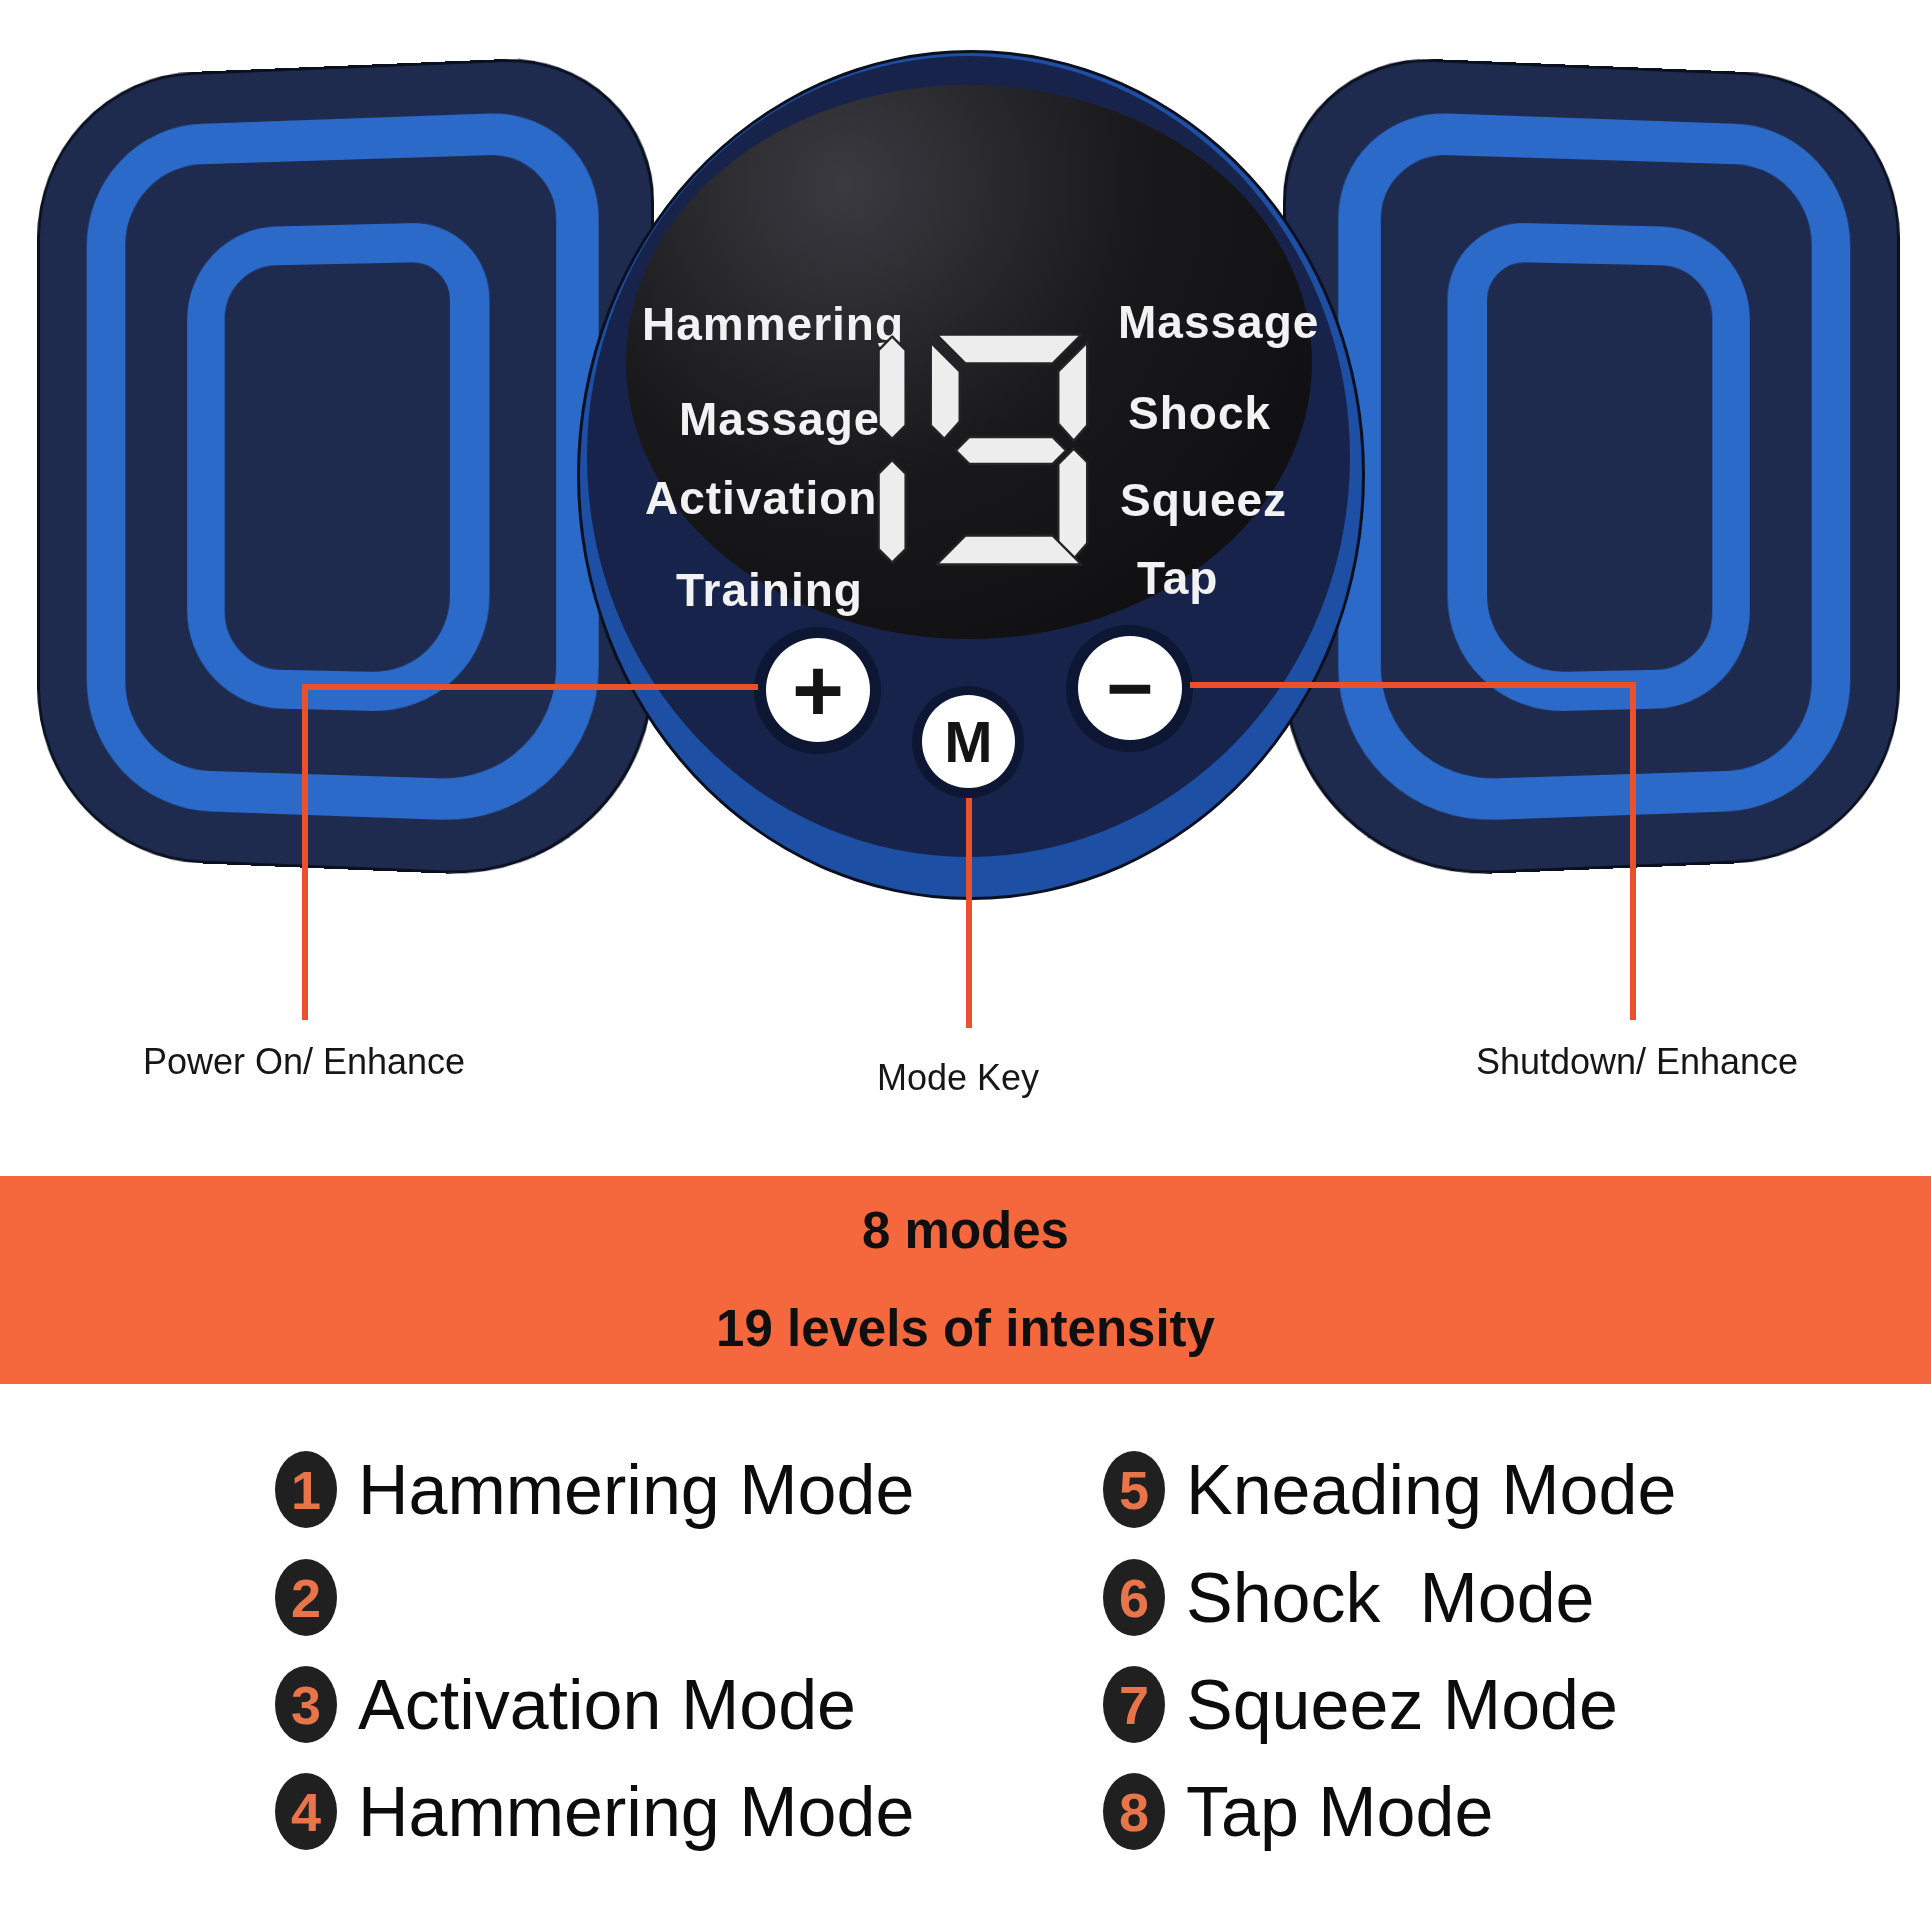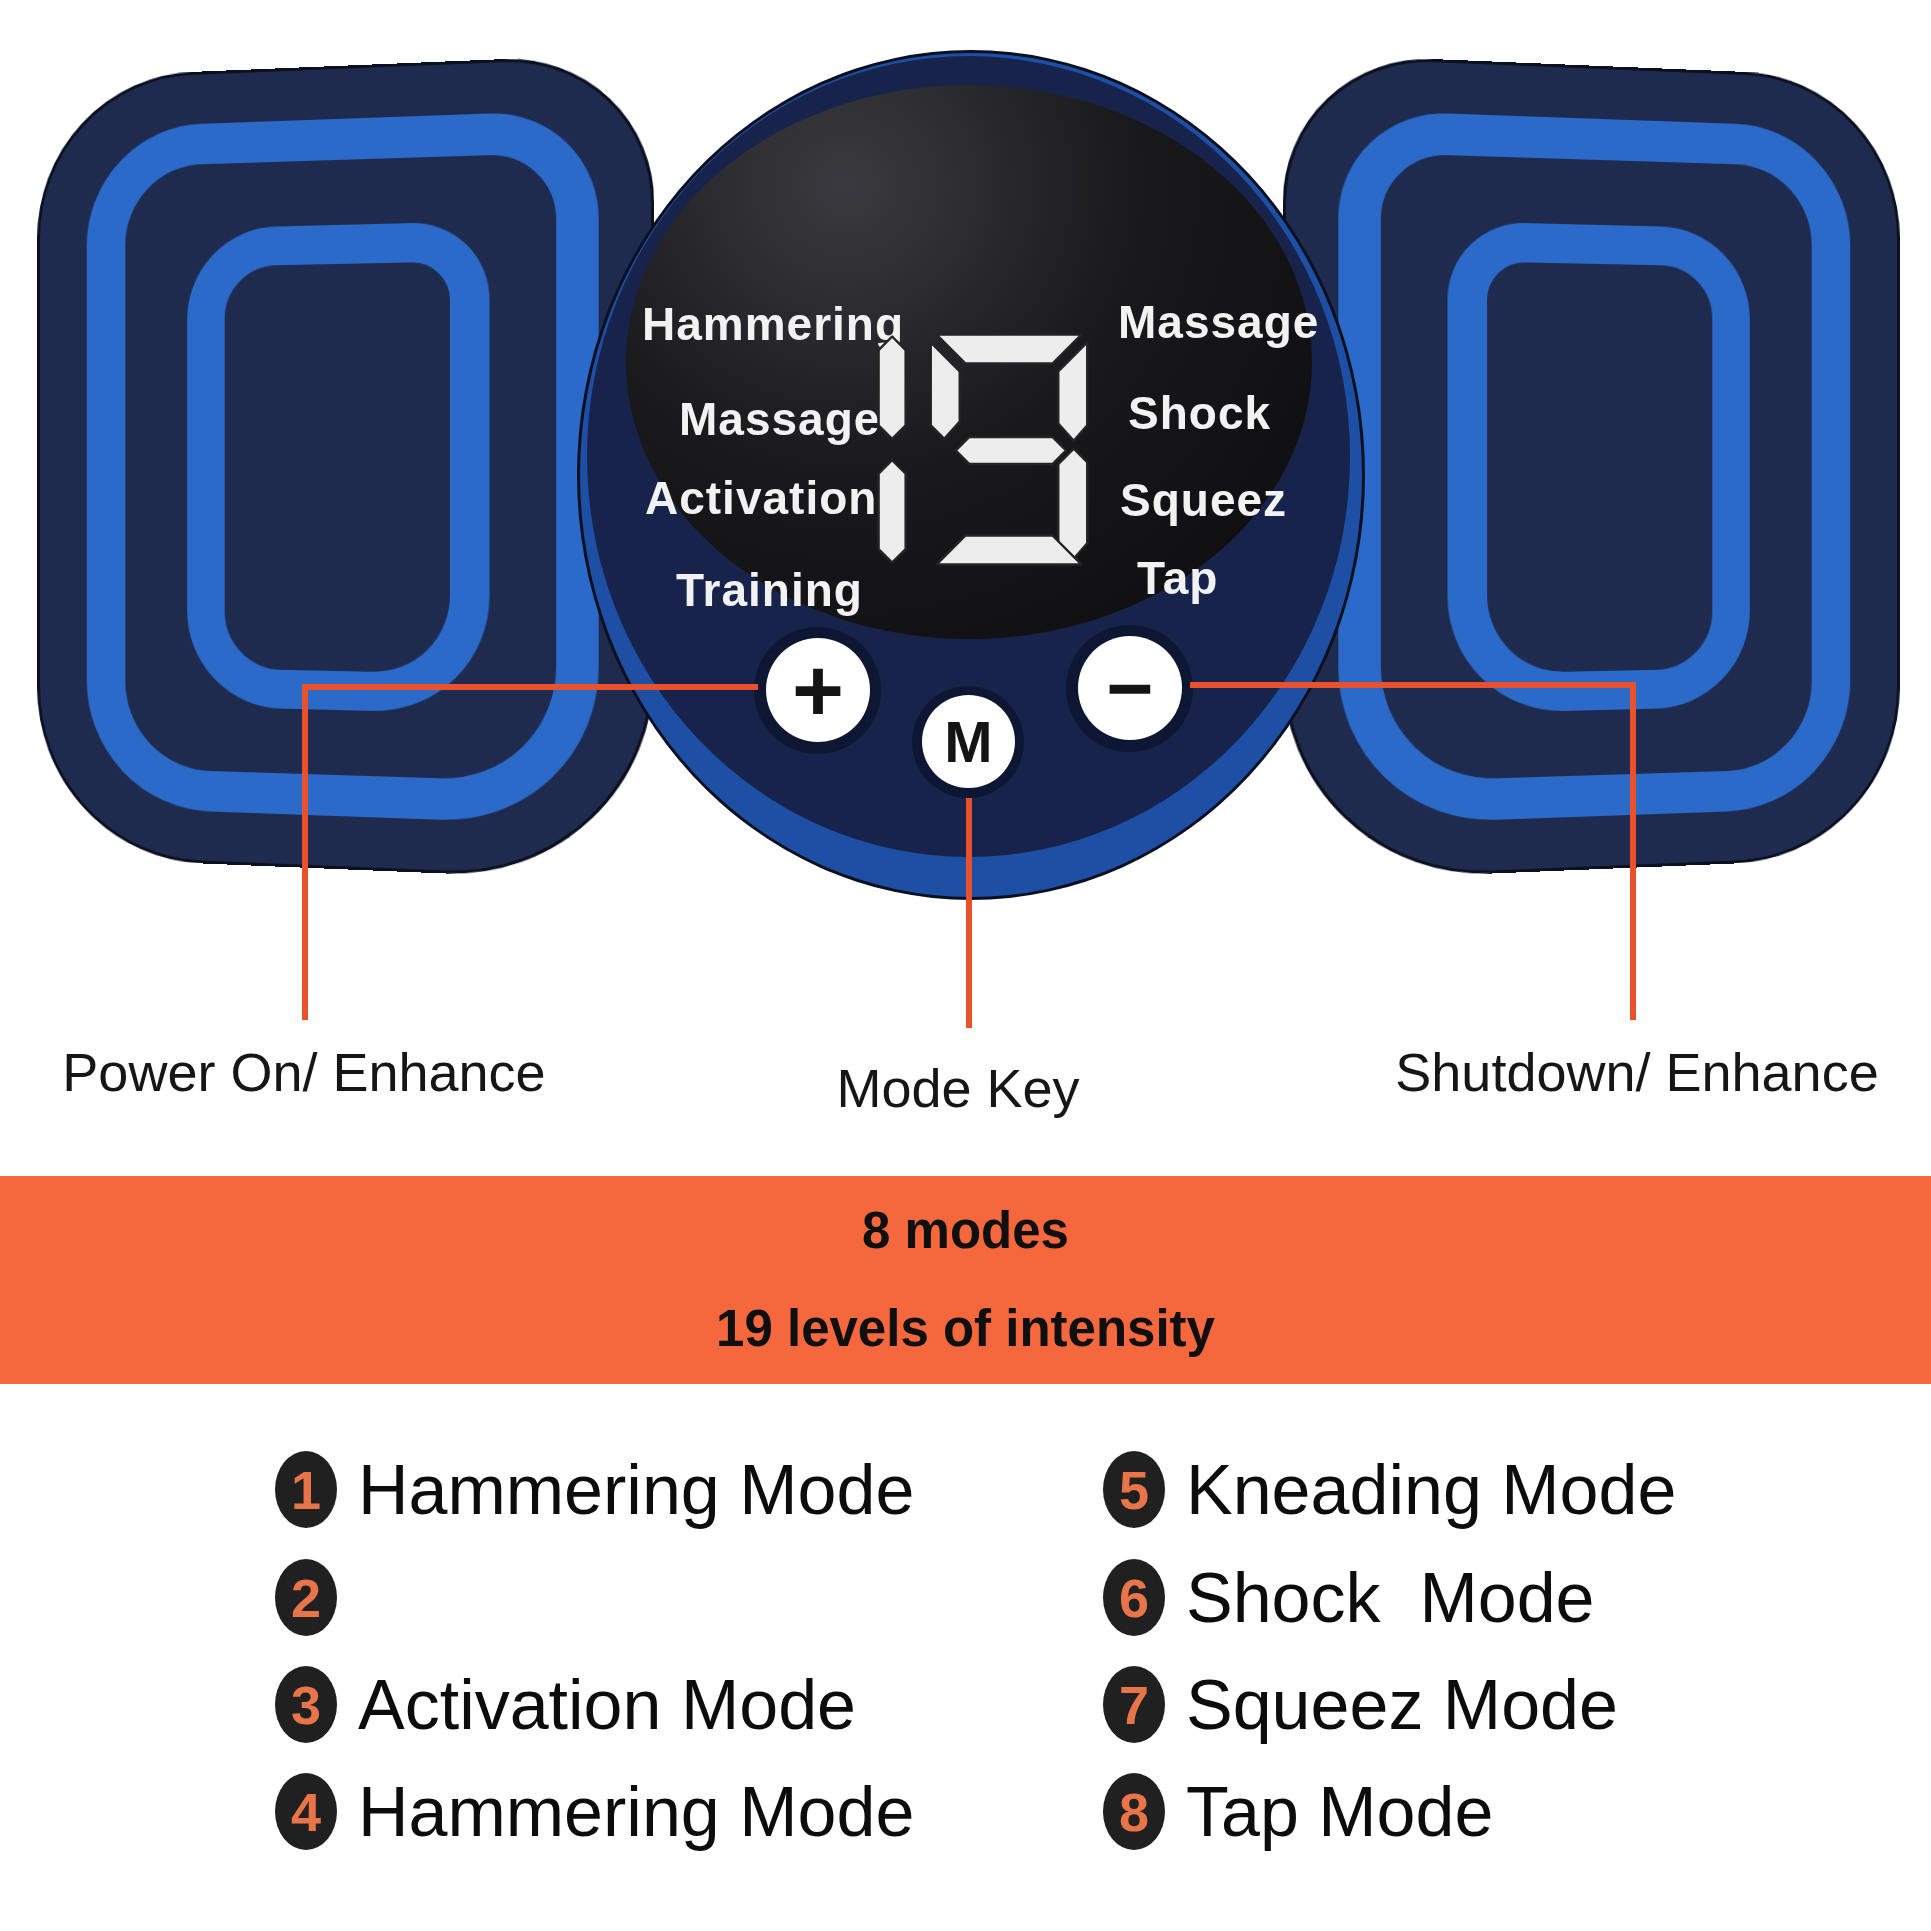--- a/index.html
+++ b/index.html
@@ -45,21 +45,21 @@
 
   
   .cline{position:absolute;background:var(--callout-orange,#e8512b);z-index:7;}
   .l-h{left:306px;top:684px;width:452px;height:5.8px;}
   .l-v{left:302px;top:684px;width:5.8px;height:336px;}
   .m-v{left:966px;top:798px;width:5.8px;height:230px;}
   .r-h{left:1190px;top:682px;width:444px;height:5.8px;}
   .r-v{left:1630px;top:682px;width:5.8px;height:338px;}
 
   .callout-label{position:absolute;top:1041px;transform:translateX(-50%);
-    color:#161616;font-size:54px;white-space:nowrap;z-index:7;}
+    color:#161616;font-size:36px;white-space:nowrap;z-index:7;}
 
   
   .banner{position:absolute;left:0;top:1176px;width:1931px;height:208px;
     background:var(--banner-orange,#f5683e);display:flex;flex-direction:column;
     align-items:center;justify-content:center;z-index:2;}
   .banner-line{color:#0f0f0f;font-size:51px;font-weight:bold;line-height:98px;white-space:nowrap;}
 
   
   .mode-item{position:absolute;height:87px;display:flex;align-items:center;z-index:2;}
   .num-badge{width:62px;height:77px;border-radius:50%;background:#202020;

